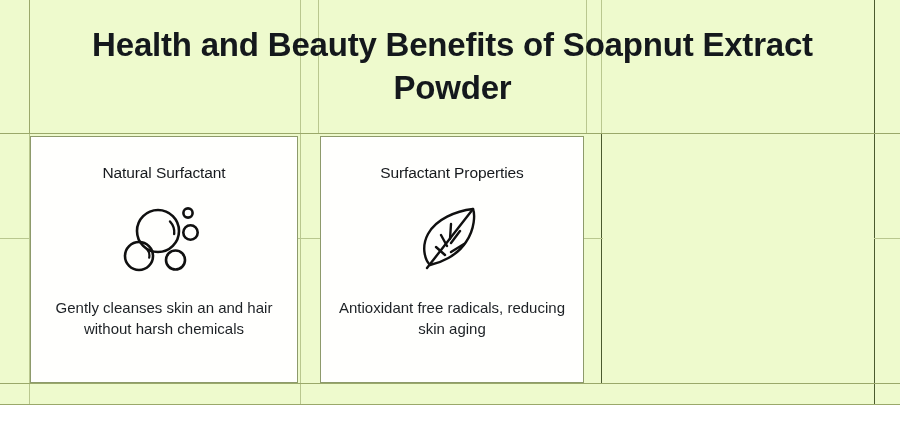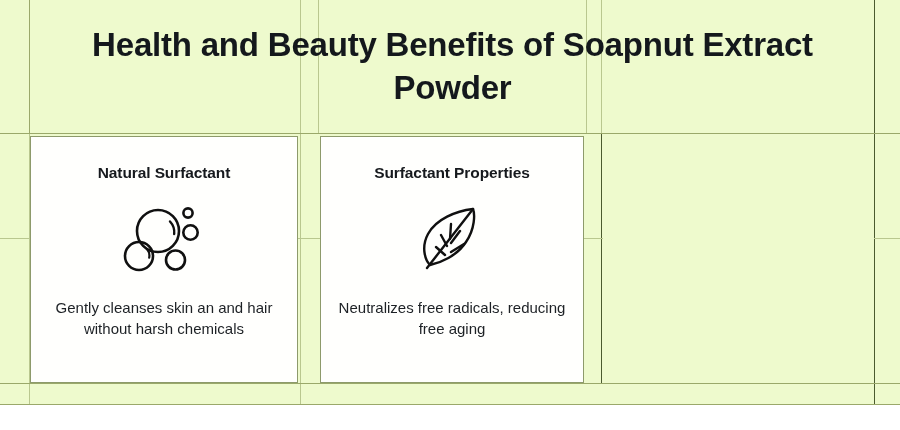--- a/index.html
+++ b/index.html
@@ -71,21 +71,21 @@
     overflow: hidden;
   }
   #card-0 { left: 30px;  width: 268px; }
   #card-1 { left: 320px; width: 264px; }
   #card-2 { left: 603px; width: 270px; }
 
   .card-title {
     margin: 0;
     padding: 27px 8px 0 8px;
     font-size: 15.5px;
-    font-weight: bold;
+    font-weight: normal;
     color: #16191d;
     text-align: center;
     letter-spacing: -0.1px;
   }
 
   .card-icon {
     flex: 0 0 auto;
     margin-top: 20px;
     height: 76px;
     display: flex;
@@ -163,19 +163,19 @@
 
   <div class="card" id="card-1">
     <h2 class="card-title">Surfactant Properties</h2>
     <div class="card-icon">
       <svg width="80" height="76" viewBox="0 0 80 76" fill="none" stroke="#101010" stroke-width="2.4" stroke-linecap="round" stroke-linejoin="round">
         <path d="M61 7C44 9 24 17 16 32c-7 13-3 26 2 31 10-2 27-9 36-23 9-13 9-28 7-33z"></path>
         <path d="M61 7 15 66"></path>
         <path d="M39 22l-1 15M48 29l-9 12M52 42l-13 8M29 33l6 11M24 45l9 8"></path>
       </svg>
     </div>
-    <p class="card-desc">Neutralizes free radicals, reducing free aging</p>
+    <p class="card-desc">Antioxidant free radicals, reducing skin aging</p>
   </div>
 
 
   <div id="bottom-strip"></div>
 
 </div>
 
 </body></html>

